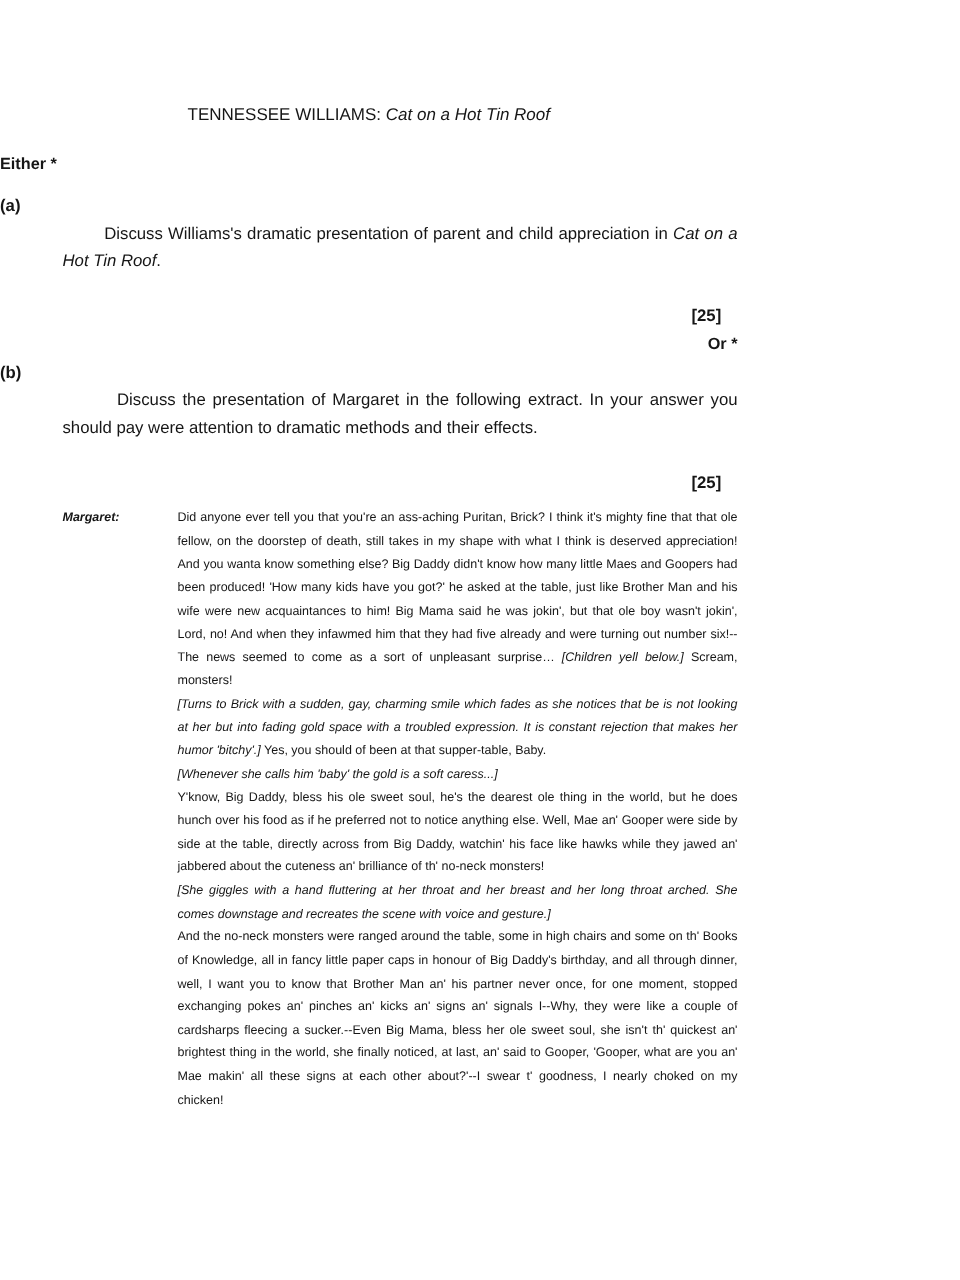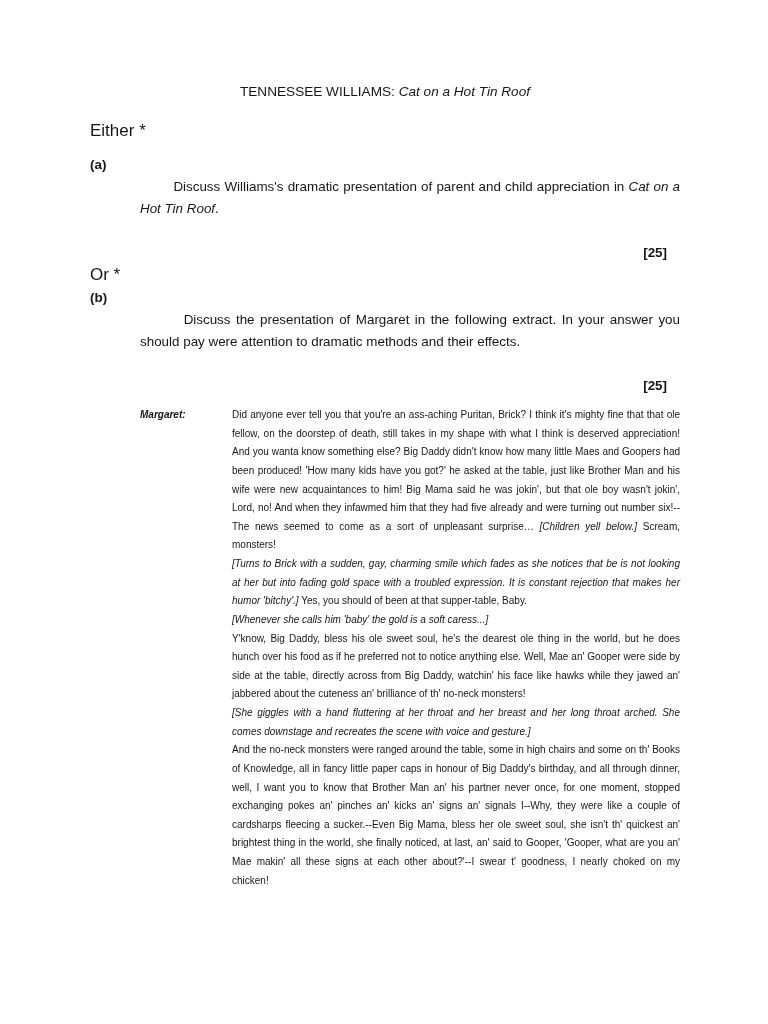--- a/index.html
+++ b/index.html
@@ -12,39 +12,38 @@
     width: 768px;
     height: 1024px;
     background: #ffffff;
     color: #161616;
     font-family: "Liberation Sans", "DejaVu Sans", sans-serif;
     box-sizing: border-box;
     padding-top: 82px;
     overflow: hidden;
   }
   .content {
-    margin-left: 90px;
     width: 590px;
   }
   .it { font-style: italic; }
 
   .title {
     text-align: center;
     font-size: 13.6px;
     line-height: 20px;
     white-space: pre-wrap;
   }
 
   .option-label {
-    font-weight: normal;
-    font-size: 17px;
+    font-weight: bold;
+    font-size: 13px;
     line-height: 20px;
   }
   .either { margin-top: 19px; }
-  .or { margin-top: 1px; }
+  .or { margin-top: 1px; text-align: right; }
 
   .q-row {
     display: flex;
     font-size: 13.4px;
     line-height: 22px;
   }
   .q-row.a { margin-top: 13px; }
   .q-row.b { margin-top: 2px; }
   .q-label {
     width: 50px;

